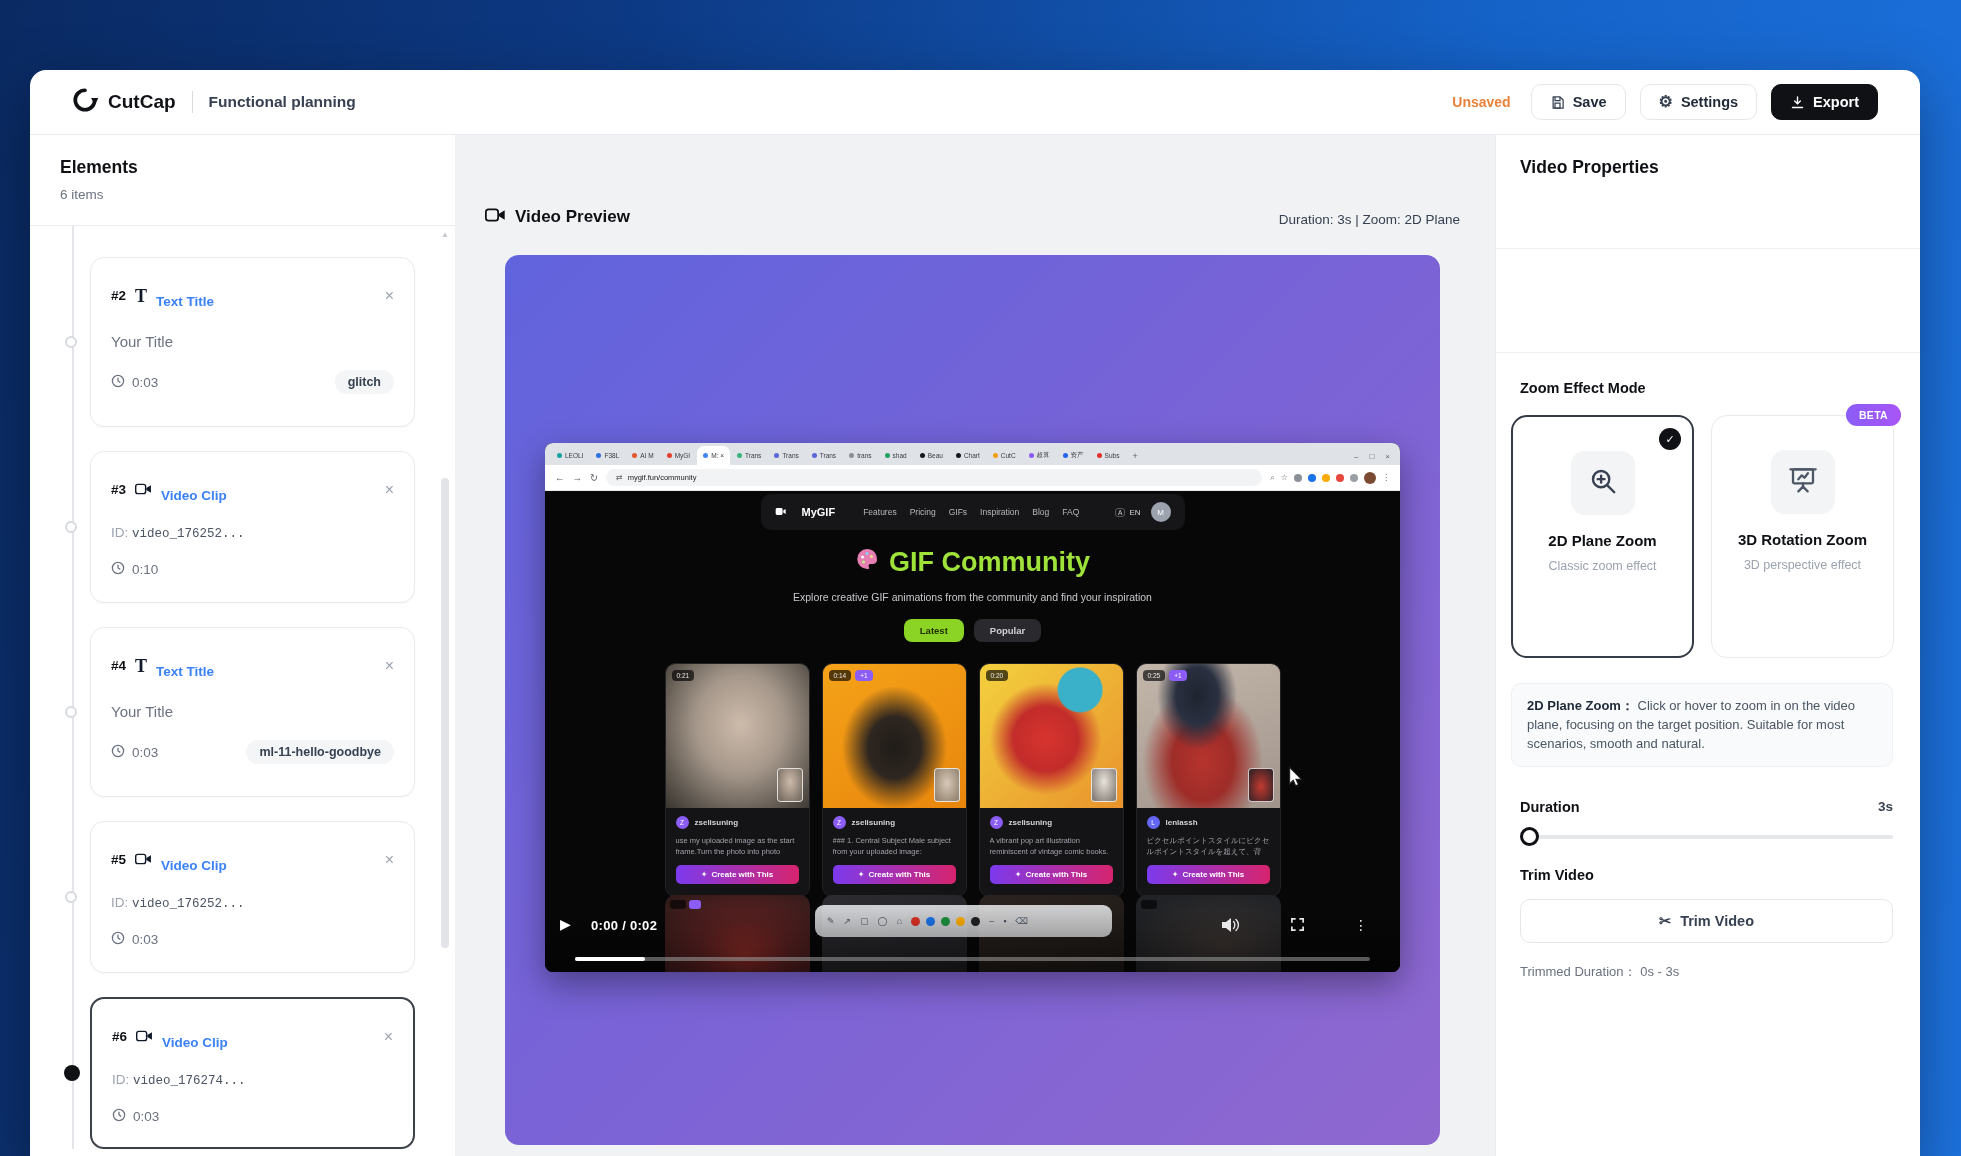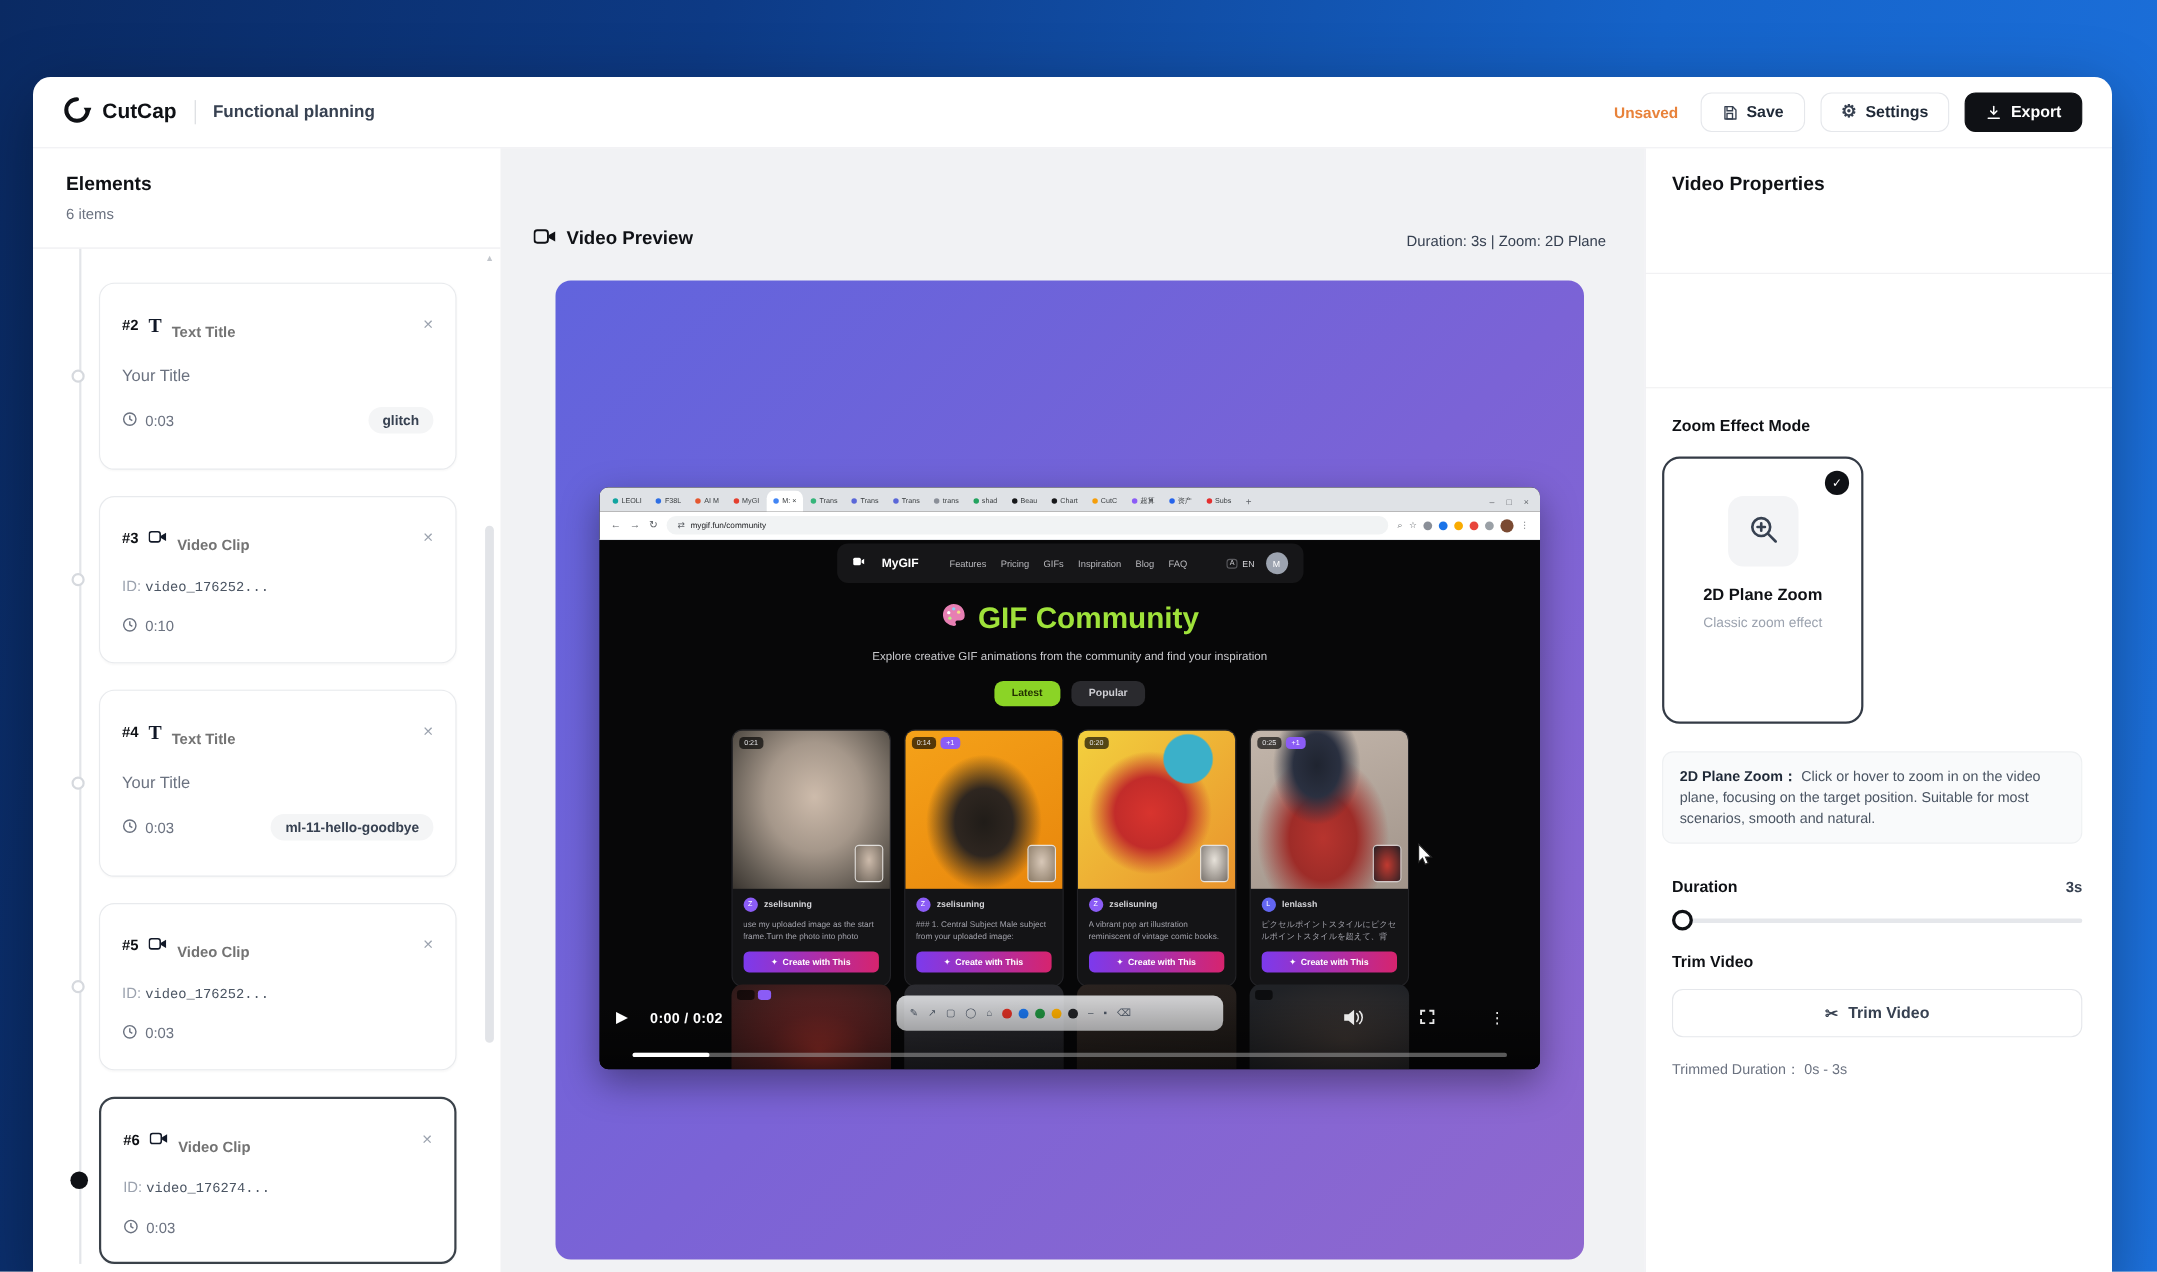--- a/index.html
+++ b/index.html
@@ -1,21 +1,21 @@
 <!DOCTYPE html>
 <html><head>
 <meta charset="utf-8">
 <style>
   * { margin:0; padding:0; box-sizing:border-box; }
   html,body { width:1961px; height:1156px; overflow:hidden; font-family:"Liberation Sans","DejaVu Sans",sans-serif; }
   .bg { position:absolute; inset:0; background:linear-gradient(100deg,#0a2a63 0%,#0d3a85 30%,#1563c9 70%,#1d72de 100%); }
   .window { position:absolute; left:30px; top:70px; width:1890px; height:1100px; background:#fff; border-radius:16px; box-shadow:0 18px 60px rgba(0,0,0,.35); overflow:hidden; }
 
   
-  .app-header { height:65px; display:flex; align-items:center; padding:0 27px; border-bottom:1px solid #e9eaef; }
+  .app-header { height:65px; display:flex; align-items:center; padding:0 42px; border-bottom:1px solid #e9eaef; }
   .logo-wrap { display:flex; align-items:center; gap:10px; }
   .logo-title { font-size:19px; font-weight:700; color:#0f1115; }
   .hdr-div { width:1px; height:22px; background:#d7dade; margin:0 16px; }
   .project-name { font-size:15.5px; font-weight:600; color:#374151; }
   .hdr-right { margin-left:auto; display:flex; align-items:center; gap:14px; }
   .unsaved { font-size:14px; font-weight:700; color:#e8823a; margin-right:6px; }
   .btn { display:flex; align-items:center; gap:8px; padding:9px 18px; border:1px solid #e5e7eb; border-radius:10px; background:#fff; font-size:14.5px; font-weight:600; color:#1f2937; cursor:pointer; }
   .btn svg { display:block; }
   .btn.export { background:#0f1115; border-color:#0f1115; color:#fff; }
   .gear-glyph { font-size:16px; line-height:1; color:#374151; }
@@ -27,21 +27,21 @@
   .sb-title { position:absolute; left:30px; top:22px; font-size:17.5px; font-weight:700; color:#0f1115; }
   .sb-count { position:absolute; left:30px; top:52px; font-size:13.5px; color:#6b7280; }
   .sb-list { position:absolute; left:0; right:0; top:90px; bottom:0; border-top:1px solid #ececef; overflow:hidden; }
   .tl-line { position:absolute; left:42px; top:0; width:2px; height:923px; background:#e3e5e9; }
   .tl-node { position:absolute; left:35px; width:12px; height:12px; border:2px solid #d6d9de; background:#fff; border-radius:50%; }
   .tl-node.sel { left:34px; width:16px; height:16px; border:none; background:#0f1115; }
   .el-card { position:absolute; left:60px; width:325px; background:#fff; border:1px solid #e8eaed; border-radius:14px; padding:24px 20px; box-shadow:0 1px 2px rgba(16,24,40,.03); }
   .el-card.sel { border:2px solid #3a4149; }
   .el-row1 { display:flex; align-items:center; gap:9px; }
   .el-num { font-size:13.5px; font-weight:700; color:#0f1115; }
-  .el-type { font-size:13.5px; font-weight:600; color:#737373;margin-top:12px; }
+  .el-type { font-size:13.5px; font-weight:600; color:#3b82f6;margin-top:12px; }
   .t-glyph { font-family:"Liberation Serif","DejaVu Serif",serif; font-size:18px; font-weight:600; color:#111827; line-height:1; }
   .el-x { margin-left:auto; font-size:16px; color:#9ca3af; cursor:pointer; line-height:1; }
   .el-sub { margin-top:24px; font-size:15px; color:#6b7280; }
   .el-id { margin-top:22px; font-size:13.5px; color:#9ca3af; }
   .el-id .idv { font-family:Liberation Mono, monospace; font-size:12.5px; color:#4b5563; }
   .el-meta { margin-top:20px; display:flex; align-items:center; gap:7px; font-size:13.5px; color:#6b7280; }
   .el-badge { margin-left:auto; background:#f4f5f6; color:#374151; font-size:12.5px; font-weight:600; padding:5px 13px; border-radius:999px; }
   .sb-scroll { position:absolute; right:5px; top:2px; bottom:2px; width:10px; }
   .sb-arrow { position:absolute; left:0; width:10px; text-align:center; font-size:8px; color:#c2c6cc; }
   .sb-thumb { position:absolute; left:1px; width:8px; top:250px; height:470px; background:#e2e4e8; border-radius:4px; }
@@ -626,20 +626,34 @@
           <span><svg width="30" height="30" viewBox="0 0 24 24" fill="none" stroke="#374151" stroke-width="1.9">
                 <circle cx="10.5" cy="10.5" r="6.5"></circle>
                 <path d="M15.5 15.5L21 21" stroke-linecap="round"></path>
                 <path d="M10.5 7.8v5.4M7.8 10.5h5.4" stroke-linecap="round"></path>
               </svg></span>
         </div>
         <div class="mode-title">2D Plane Zoom</div>
         <div class="mode-sub">Classic zoom effect</div>
       </div>
 
+      <div class="mode-card alt">
+        <div class="beta">BETA</div>
+        <div class="icon-tile">
+          <span><svg width="32" height="32" viewBox="0 0 24 24" fill="none" stroke="#4b5563" stroke-width="1.7" stroke-linecap="round" stroke-linejoin="round">
+                <path d="M2.5 4h19"></path>
+                <rect x="4.5" y="4" width="15" height="10.5" rx="1"></rect>
+                <path d="M8.5 11.5l2.6-3 2 1.8 2.6-3.4"></path>
+                <path d="M12 14.5v2.5"></path>
+                <path d="M8.5 20.5l3.5-3.5 3.5 3.5"></path>
+              </svg></span>
+        </div>
+        <div class="mode-title">3D Rotation Zoom</div>
+        <div class="mode-sub">3D perspective effect</div>
+      </div>
 
       <div class="info-box"><b>2D Plane Zoom：</b><span> Click or hover to zoom in on the video plane, focusing on the target position. Suitable for most scenarios, smooth and natural.</span></div>
 
       <div class="dur-row">
         <span class="dur-label">Duration</span>
         <span class="dur-val">3s</span>
       </div>
       <div class="slider">
           <div class="thumb"></div>
         </div>

